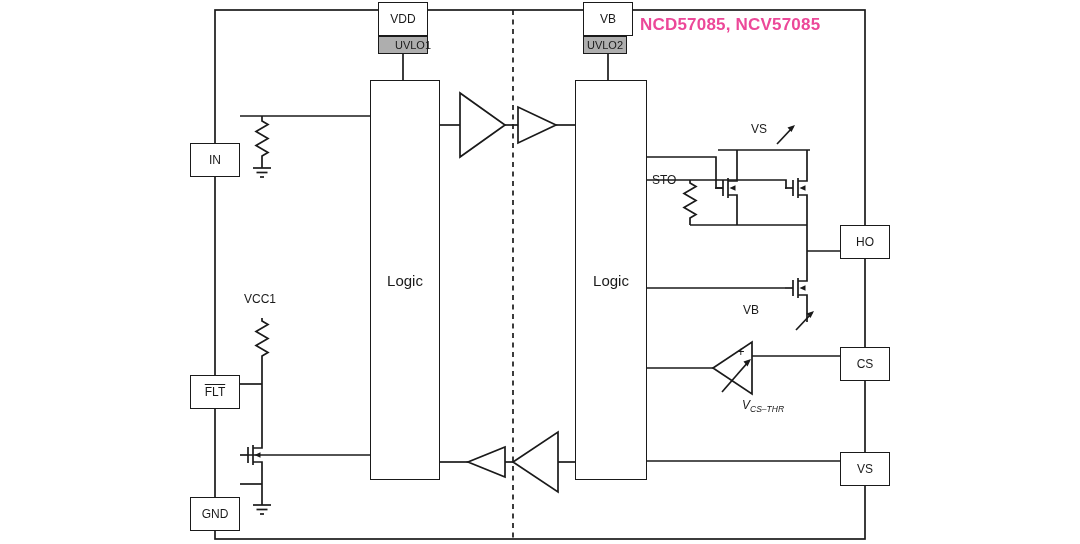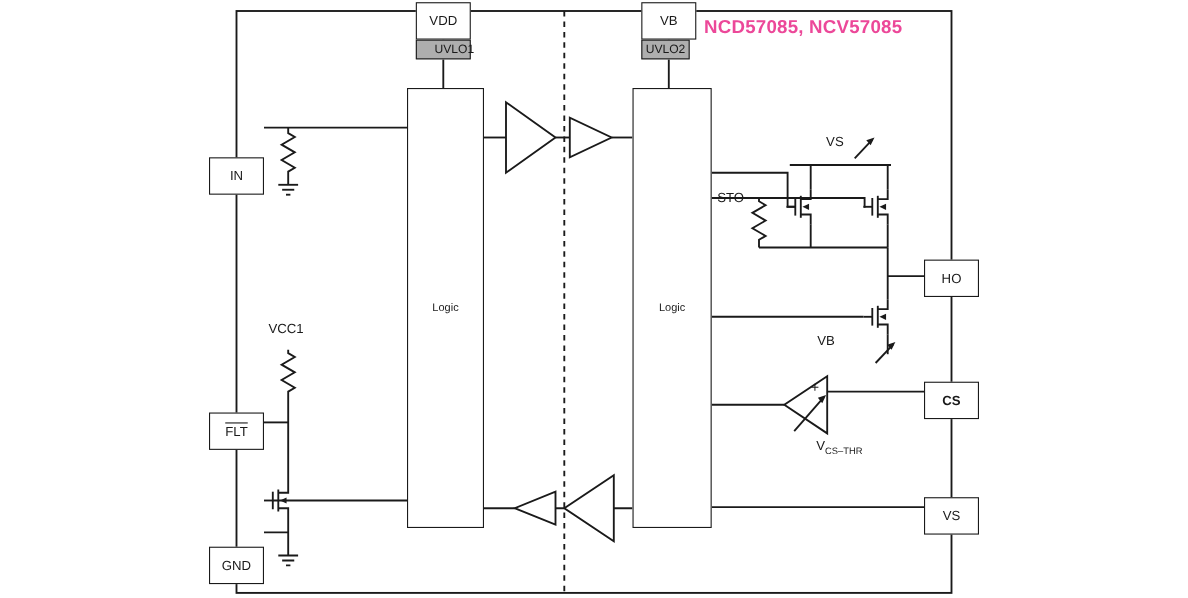--- a/index.html
+++ b/index.html
@@ -7,27 +7,27 @@
          font-family:"Liberation Sans", sans-serif;color:#1a1a1a;overflow:hidden;}
   .stage svg{position:absolute;left:0;top:0;}
   .pin{position:absolute;height:34px;background:#ffffff;border:1.6px solid #1a1a1a;
        display:flex;align-items:center;justify-content:center;
        font-size:12px;line-height:1;box-sizing:border-box;}
   .gray-box{position:absolute;height:18px;background:#aeaeae;border:1.6px solid #1a1a1a;
        display:flex;align-items:center;justify-content:center;
        font-size:11px;line-height:1;box-sizing:border-box;}
   .logic{position:absolute;background:#ffffff;border:1.7px solid #1a1a1a;
        display:flex;align-items:center;justify-content:center;
-       font-size:10px;box-sizing:border-box;}
+       font-size:15px;box-sizing:border-box;}
   .title{position:absolute;left:640px;top:15px;width:222px;text-align:left;
        font-size:17px;font-weight:700;color:#ec4899;letter-spacing:0.2px;}
   .netlabel{position:absolute;font-size:12px;line-height:1;}
   .overline{text-decoration:overline;}
   .plus{position:absolute;font-size:13px;font-weight:400;line-height:1;}
-  .vcs{position:absolute;font-size:12px;line-height:1;}
+  .vcs{position:absolute;font-size:12px;line-height:1;font-style:italic;}
   .vcs sub{font-size:8.5px;}
 </style>
 </head>
 <body>
 
 <div class="stage">
 
   <svg width="1080" height="544" viewBox="0 0 1080 544">
     <defs>
       <g id="nmos" stroke="#1a1a1a" stroke-width="1.7" fill="none">
@@ -157,22 +157,22 @@
   <div class="pin" style="left:378px;top:2px;width:50px;">VDD</div>
   <div class="pin" style="left:583px;top:2px;width:50px;">VB</div>
 
   <div class="gray-box" style="left:378px;top:36px;width:50px;padding-left:20px;">UVLO1</div>
   <div class="gray-box" style="left:583px;top:36px;width:44px;">UVLO2</div>
 
   <div class="pin" style="left:190px;top:107px;width:50px;margin-top:36px;">IN</div>
   <div class="pin overline" style="left:190px;top:375px;width:50px;">FLT</div>
   <div class="pin" style="left:190px;top:475px;width:50px;margin-top:22px;">GND</div>
 
-  <div class="pin" style="left:840px;top:236px;width:50px;">HO</div>
-  <div class="pin" style="left:840px;top:347px;width:50px;font-weight:bold;">CS</div>
+  <div class="pin" style="left:840px;top:225px;width:50px;">HO</div>
+  <div class="pin" style="left:840px;top:347px;width:50px;">CS</div>
   <div class="pin" style="left:840px;top:452px;width:50px;">VS</div>
 
   <div class="logic" style="left:370px;top:80px;width:70px;height:400px;">Logic</div>
   <div class="logic" style="left:575px;top:80px;width:72px;height:400px;">Logic</div>
 
   <div class="netlabel" style="left:652px;top:138px;margin-top:36px;">STO</div>
   <div class="netlabel" style="left:751px;top:123px;">VS</div>
   <div class="netlabel" style="left:743px;top:304px;">VB</div>
   <div class="netlabel" style="left:244px;top:293px;">VCC1</div>
   <div class="plus" style="left:737px;top:345px;">+</div>

